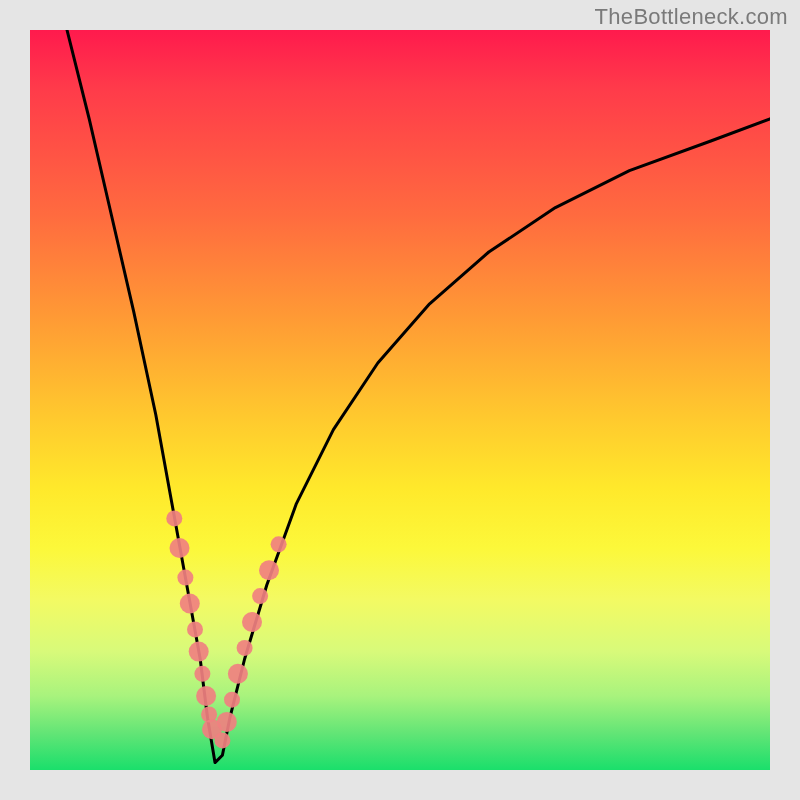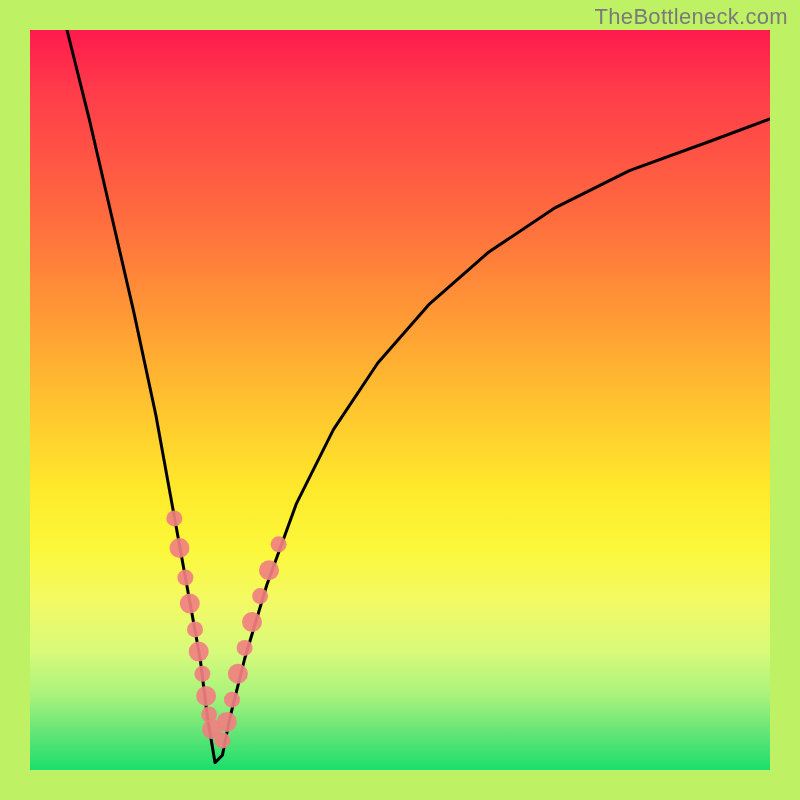--- a/index.html
+++ b/index.html
@@ -10,21 +10,21 @@
     overflow: hidden;
     background: #000;
     font-family: Arial, Helvetica, sans-serif;
   }
   .frame {
     position: absolute;
     top: 0;
     left: 0;
     width: 800px;
     height: 800px;
-    background: #bef264;
+    background: #e5e5e5;
   }
   .plot-area {
     position: absolute;
     top: 30px;
     left: 30px;
     width: 740px;
     height: 740px;
     
     background: linear-gradient(
       to bottom,

